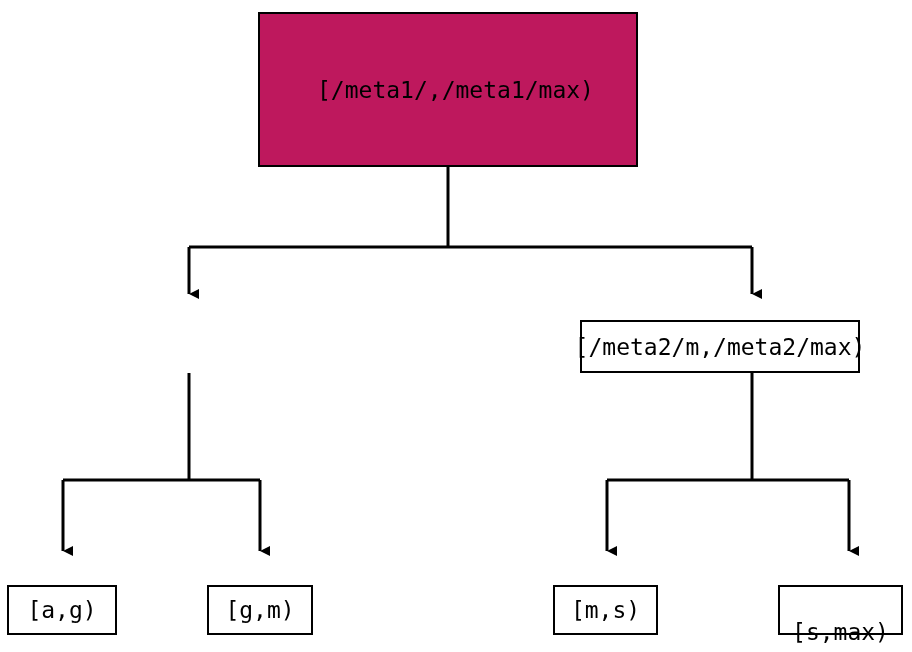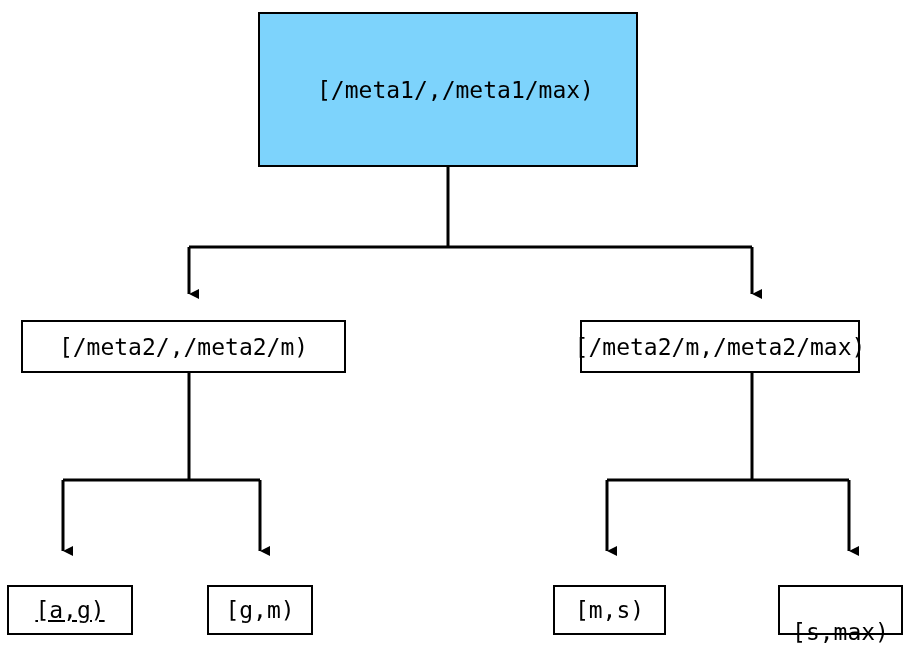--- a/index.html
+++ b/index.html
@@ -66,41 +66,38 @@
     <path d="M 63 480 L 260 480" fill="none" stroke="#000000" stroke-width="3"></path>
     <path d="M 63 480 L 63 551" fill="none" stroke="#000000" stroke-width="3" marker-end="url(#arrow-down)"></path>
     <path d="M 260 480 L 260 551" fill="none" stroke="#000000" stroke-width="3" marker-end="url(#arrow-down)"></path>
 
     <path d="M 752 373 L 752 480" fill="none" stroke="#000000" stroke-width="3"></path>
     <path d="M 607 480 L 849 480" fill="none" stroke="#000000" stroke-width="3"></path>
     <path d="M 607 480 L 607 551" fill="none" stroke="#000000" stroke-width="3" marker-end="url(#arrow-down)"></path>
     <path d="M 849 480 L 849 551" fill="none" stroke="#000000" stroke-width="3" marker-end="url(#arrow-down)"></path>
   </svg>
 
-  <div class="node node-root" id="node-root" style="left: 258px; top: 12px; width: 380px; height: 155px; border-color: rgb(0, 0, 0); background: #7dd3fc; padding-left: 15px;">
+  <div class="node node-root" id="node-root" style="left: 258px; top: 12px; width: 380px; height: 155px; border-color: rgb(0, 0, 0); background: #be185d; padding-left: 15px;">
     <span class="node-label" style="color: rgb(0, 0, 0);">[/meta1/,/meta1/max)</span>
   </div>
 
-  <div class="node node-mid" id="node-mid_left" style="left: 21px; top: 320px; width: 325px; height: 53px; border-color: rgb(0, 0, 0); background: rgb(255, 255, 255);">
-    <span class="node-label" style="color: rgb(0, 0, 0);">[/meta2/,/meta2/m)</span>
-  </div>
 
   <div class="node node-mid" id="node-mid_right" style="left: 580px; top: 320px; width: 280px; height: 53px; border-color: rgb(0, 0, 0); background: rgb(255, 255, 255);">
     <span class="node-label" style="color: rgb(0, 0, 0);">[/meta2/m,/meta2/max)</span>
   </div>
 
-  <div class="node node-leaf" id="node-leaf_1" style="left: 7px; top: 585px; width: 126px; height: 50px; border-color: rgb(0, 0, 0); background: rgb(255, 255, 255); text-decoration: underline;">
+  <div class="node node-leaf" id="node-leaf_1" style="left: 7px; top: 585px; width: 110px; height: 50px; border-color: rgb(0, 0, 0); background: rgb(255, 255, 255);">
     <span class="node-label" style="color: rgb(0, 0, 0);">[a,g)</span>
   </div>
 
   <div class="node node-leaf" id="node-leaf_2" style="left: 207px; top: 585px; width: 106px; height: 50px; border-color: rgb(0, 0, 0); background: rgb(255, 255, 255);">
     <span class="node-label" style="color: rgb(0, 0, 0);">[g,m)</span>
   </div>
 
-  <div class="node node-leaf" id="node-leaf_3" style="left: 553px; top: 585px; width: 113px; height: 50px; border-color: rgb(0, 0, 0); background: rgb(255, 255, 255);">
+  <div class="node node-leaf" id="node-leaf_3" style="left: 553px; top: 585px; width: 105px; height: 50px; border-color: rgb(0, 0, 0); background: rgb(255, 255, 255);">
     <span class="node-label" style="color: rgb(0, 0, 0);">[m,s)</span>
   </div>
 
   <div class="node node-leaf" id="node-leaf_4" style="left: 778px; top: 585px; width: 125px; height: 50px; border-color: rgb(0, 0, 0); background: rgb(255, 255, 255);">
     <span class="node-label" style="color: rgb(0, 0, 0); margin-top: 44px;">[s,max)</span>
   </div>
 
 </div>
 
 </body></html>

